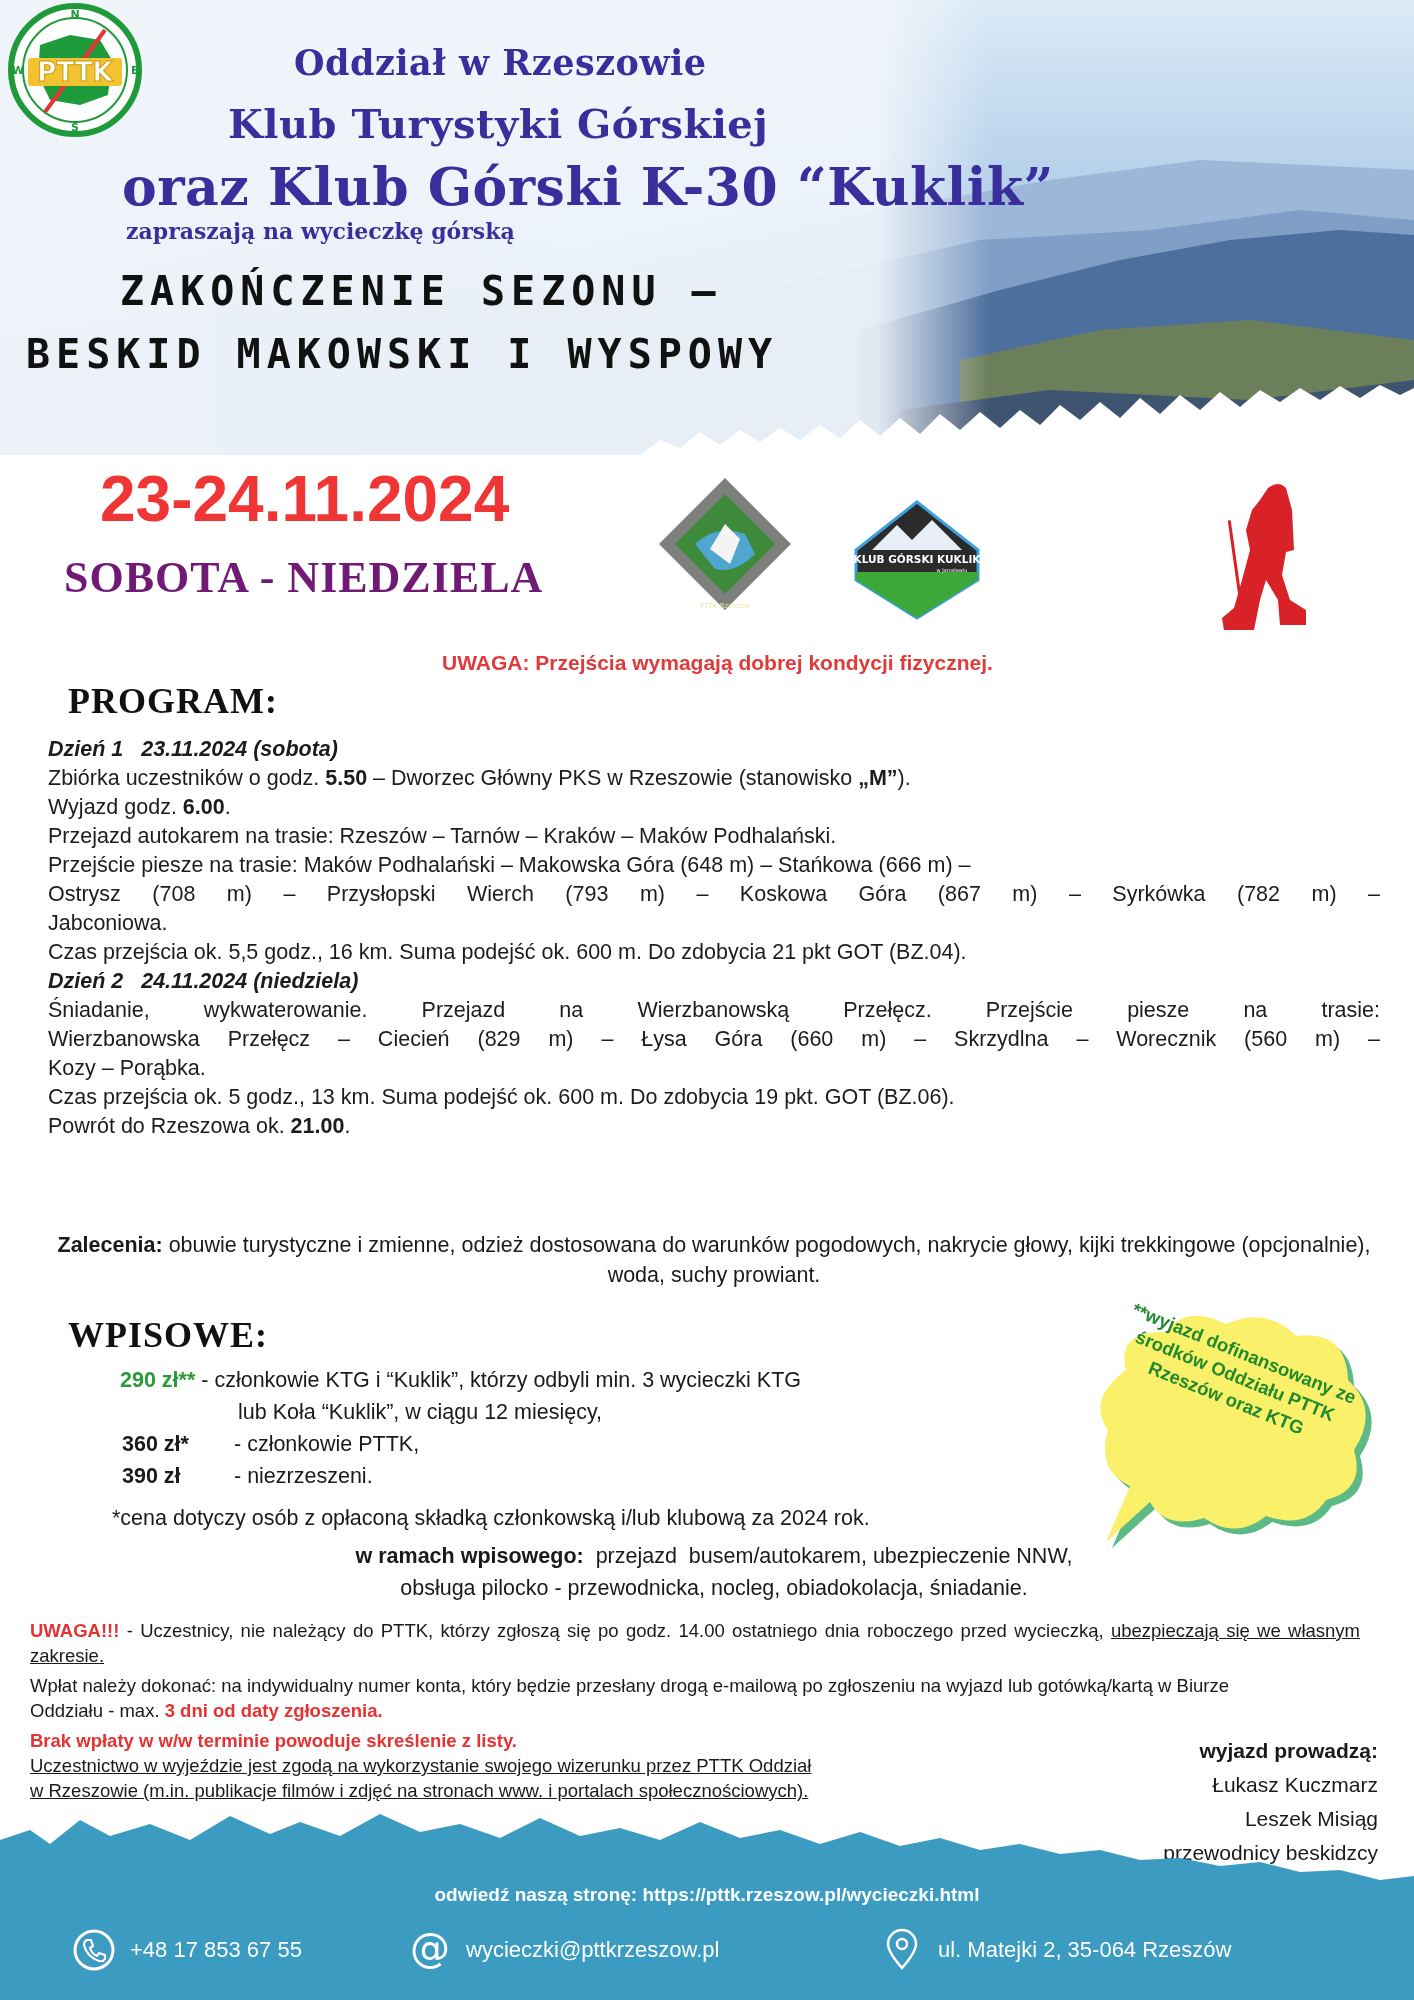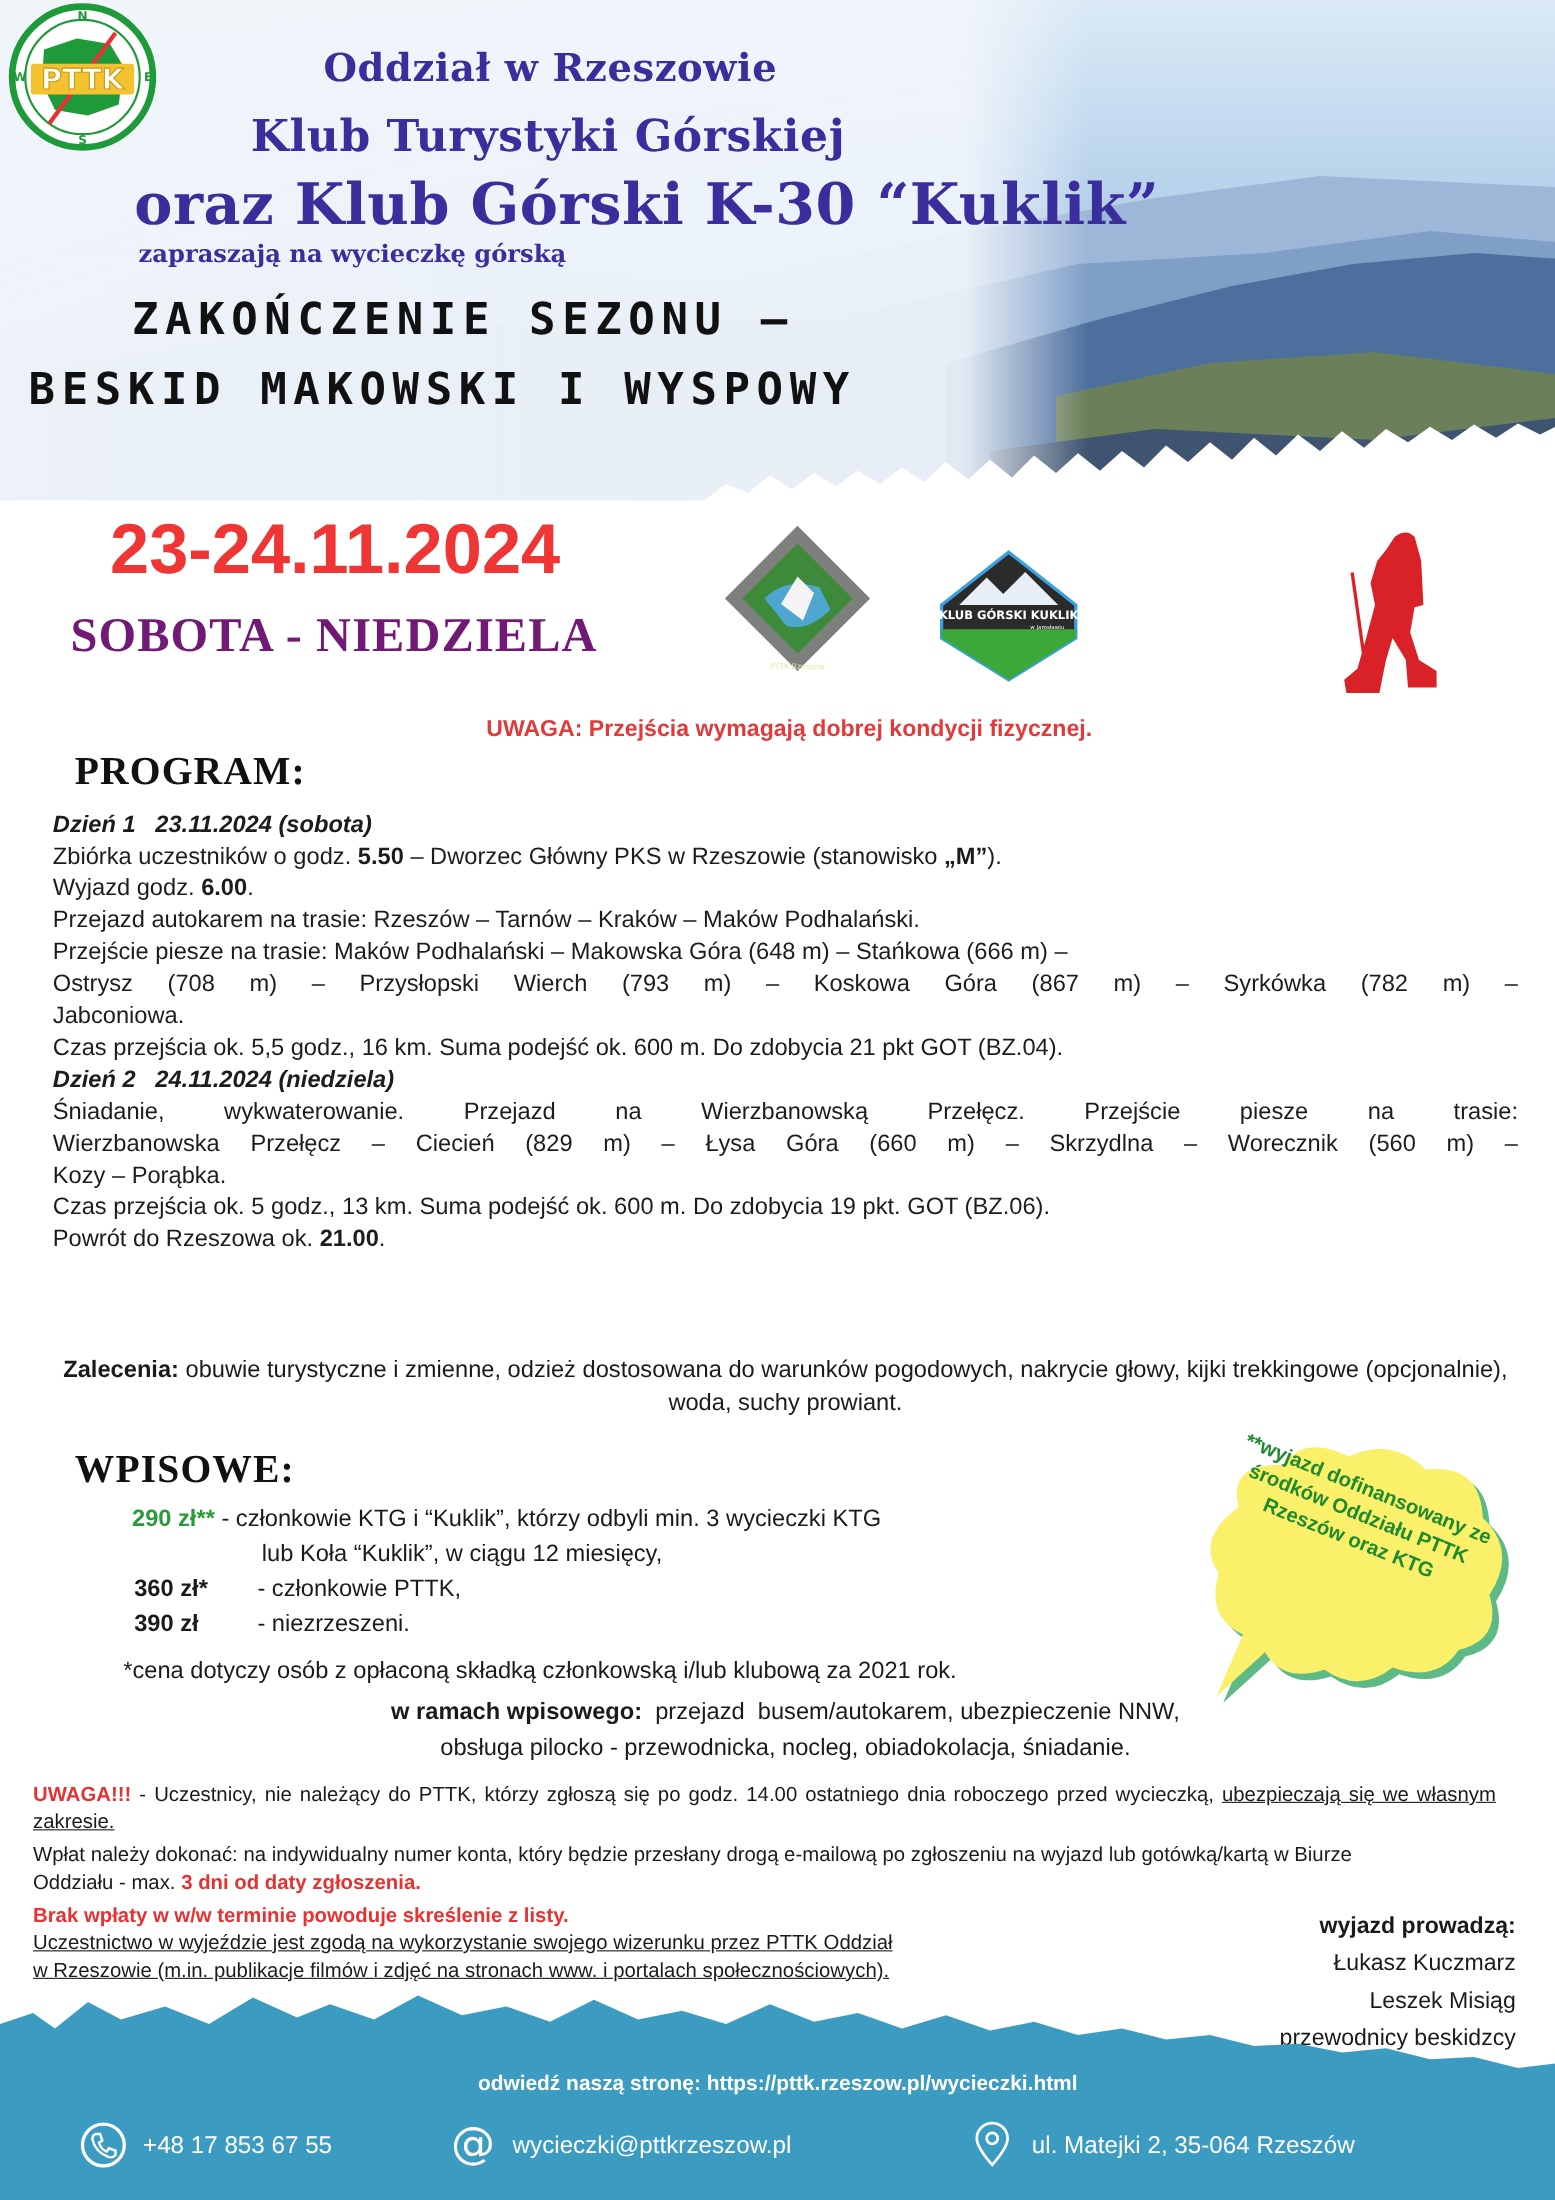--- a/index.html
+++ b/index.html
@@ -183,21 +183,21 @@
     <span class="fee-price fee-green">290 zł**</span><span> - członkowie KTG i “Kuklik”, którzy odbyli min. 3 wycieczki KTG</span>
   </div>
   <div class="fee-row" style="padding-left:118px;">lub  Koła “Kuklik”, w ciągu 12 miesięcy,</div>
   <div class="fee-row" style="padding-left:2px;">
     <span class="fee-price" style="width:112px;">360 zł*</span><span>- członkowie PTTK,</span>
   </div>
   <div class="fee-row" style="padding-left:2px;">
     <span class="fee-price" style="width:112px;">390 zł</span><span>- niezrzeszeni.</span>
   </div>
 </div>
-<div class="fee-note">*cena dotyczy osób z opłaconą składką członkowską i/lub klubową za 2021 rok.</div>
+<div class="fee-note">*cena dotyczy osób z opłaconą składką członkowską i/lub klubową za 2024 rok.</div>
 <div class="included">
   <div style="white-space:pre;"><b>w ramach wpisowego:</b><span>  przejazd  busem/autokarem, ubezpieczenie NNW,</span></div>
   <div>obsługa pilocko - przewodnicka, nocleg, obiadokolacja, śniadanie.</div>
 </div>
 
 <svg class="cloud" viewBox="0 0 300 240">
   <g transform="translate(6,6)">
     <path d="M40 60 Q30 20 80 22 Q100 -6 140 14 Q180 -4 210 26 Q260 20 262 70 Q294 100 268 140 Q280 180 240 190 Q220 220 180 206 Q150 230 118 208 Q80 220 64 192 L20 232 L44 176 Q10 160 22 120 Q0 90 40 60 Z" fill="#5db985"></path>
   </g>
   <path d="M40 60 Q30 20 80 22 Q100 -6 140 14 Q180 -4 210 26 Q260 20 262 70 Q294 100 268 140 Q280 180 240 190 Q220 220 180 206 Q150 230 118 208 Q80 220 64 192 L20 232 L44 176 Q10 160 22 120 Q0 90 40 60 Z" fill="#fbf06a"></path>

